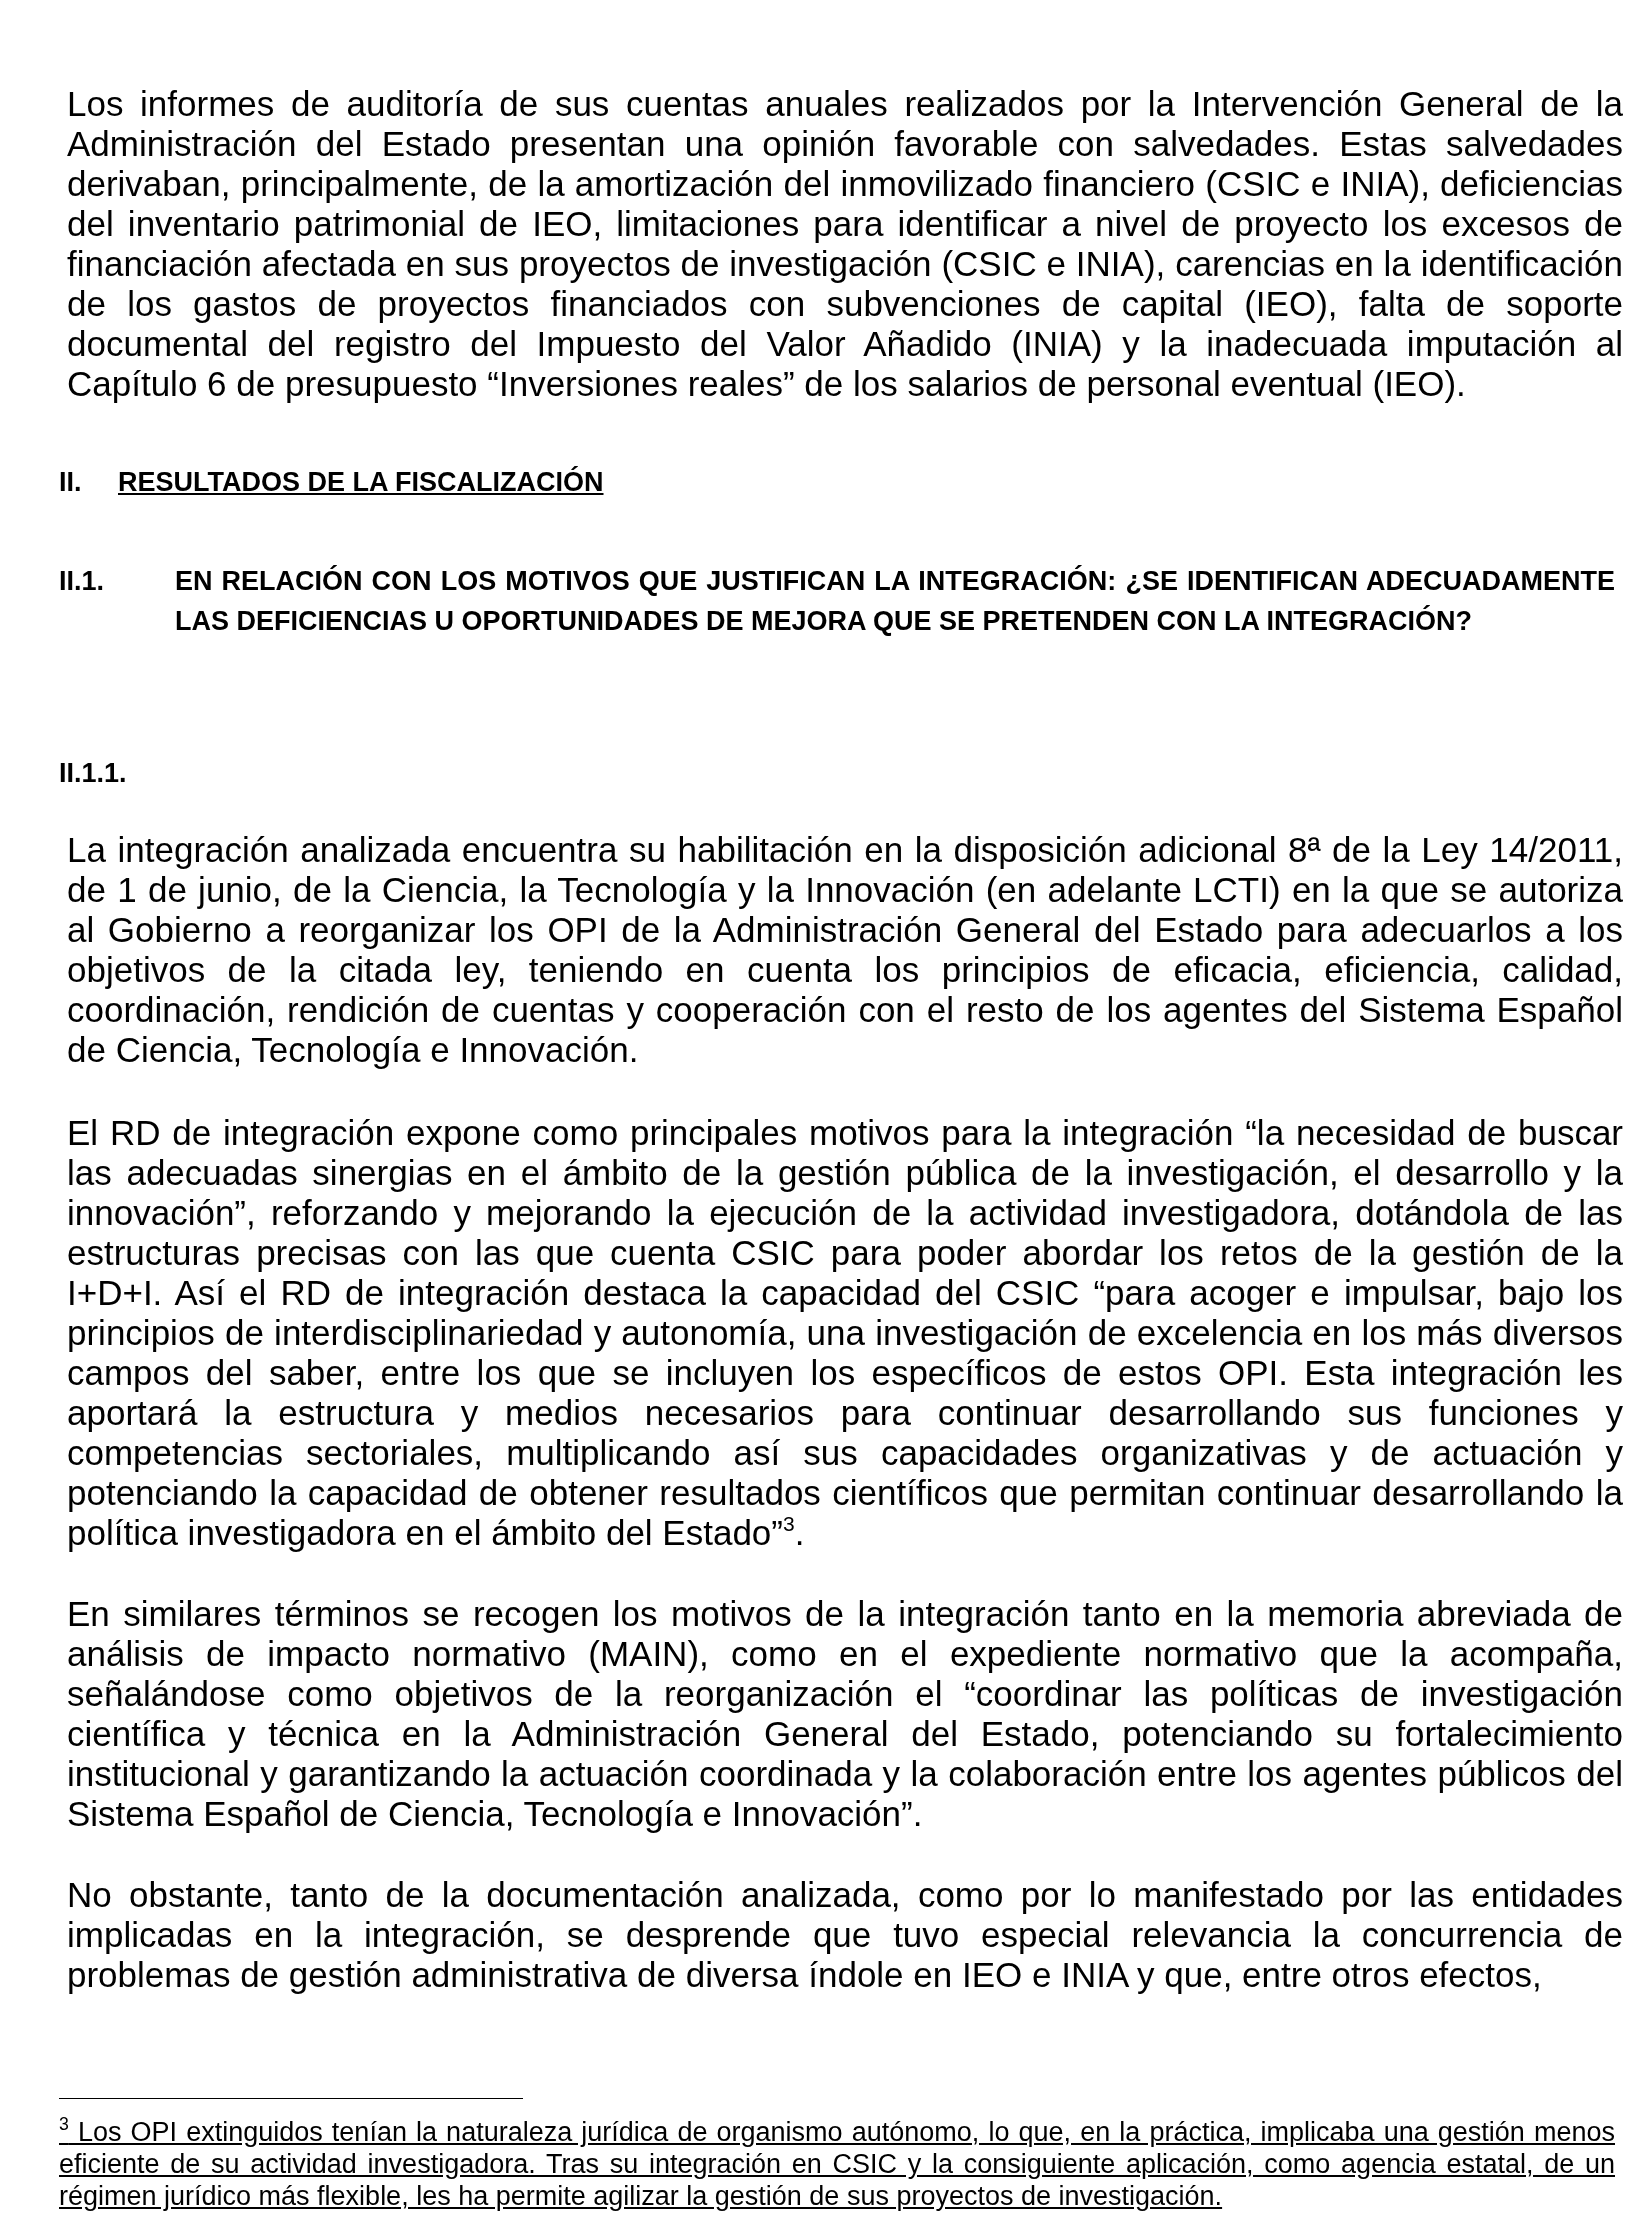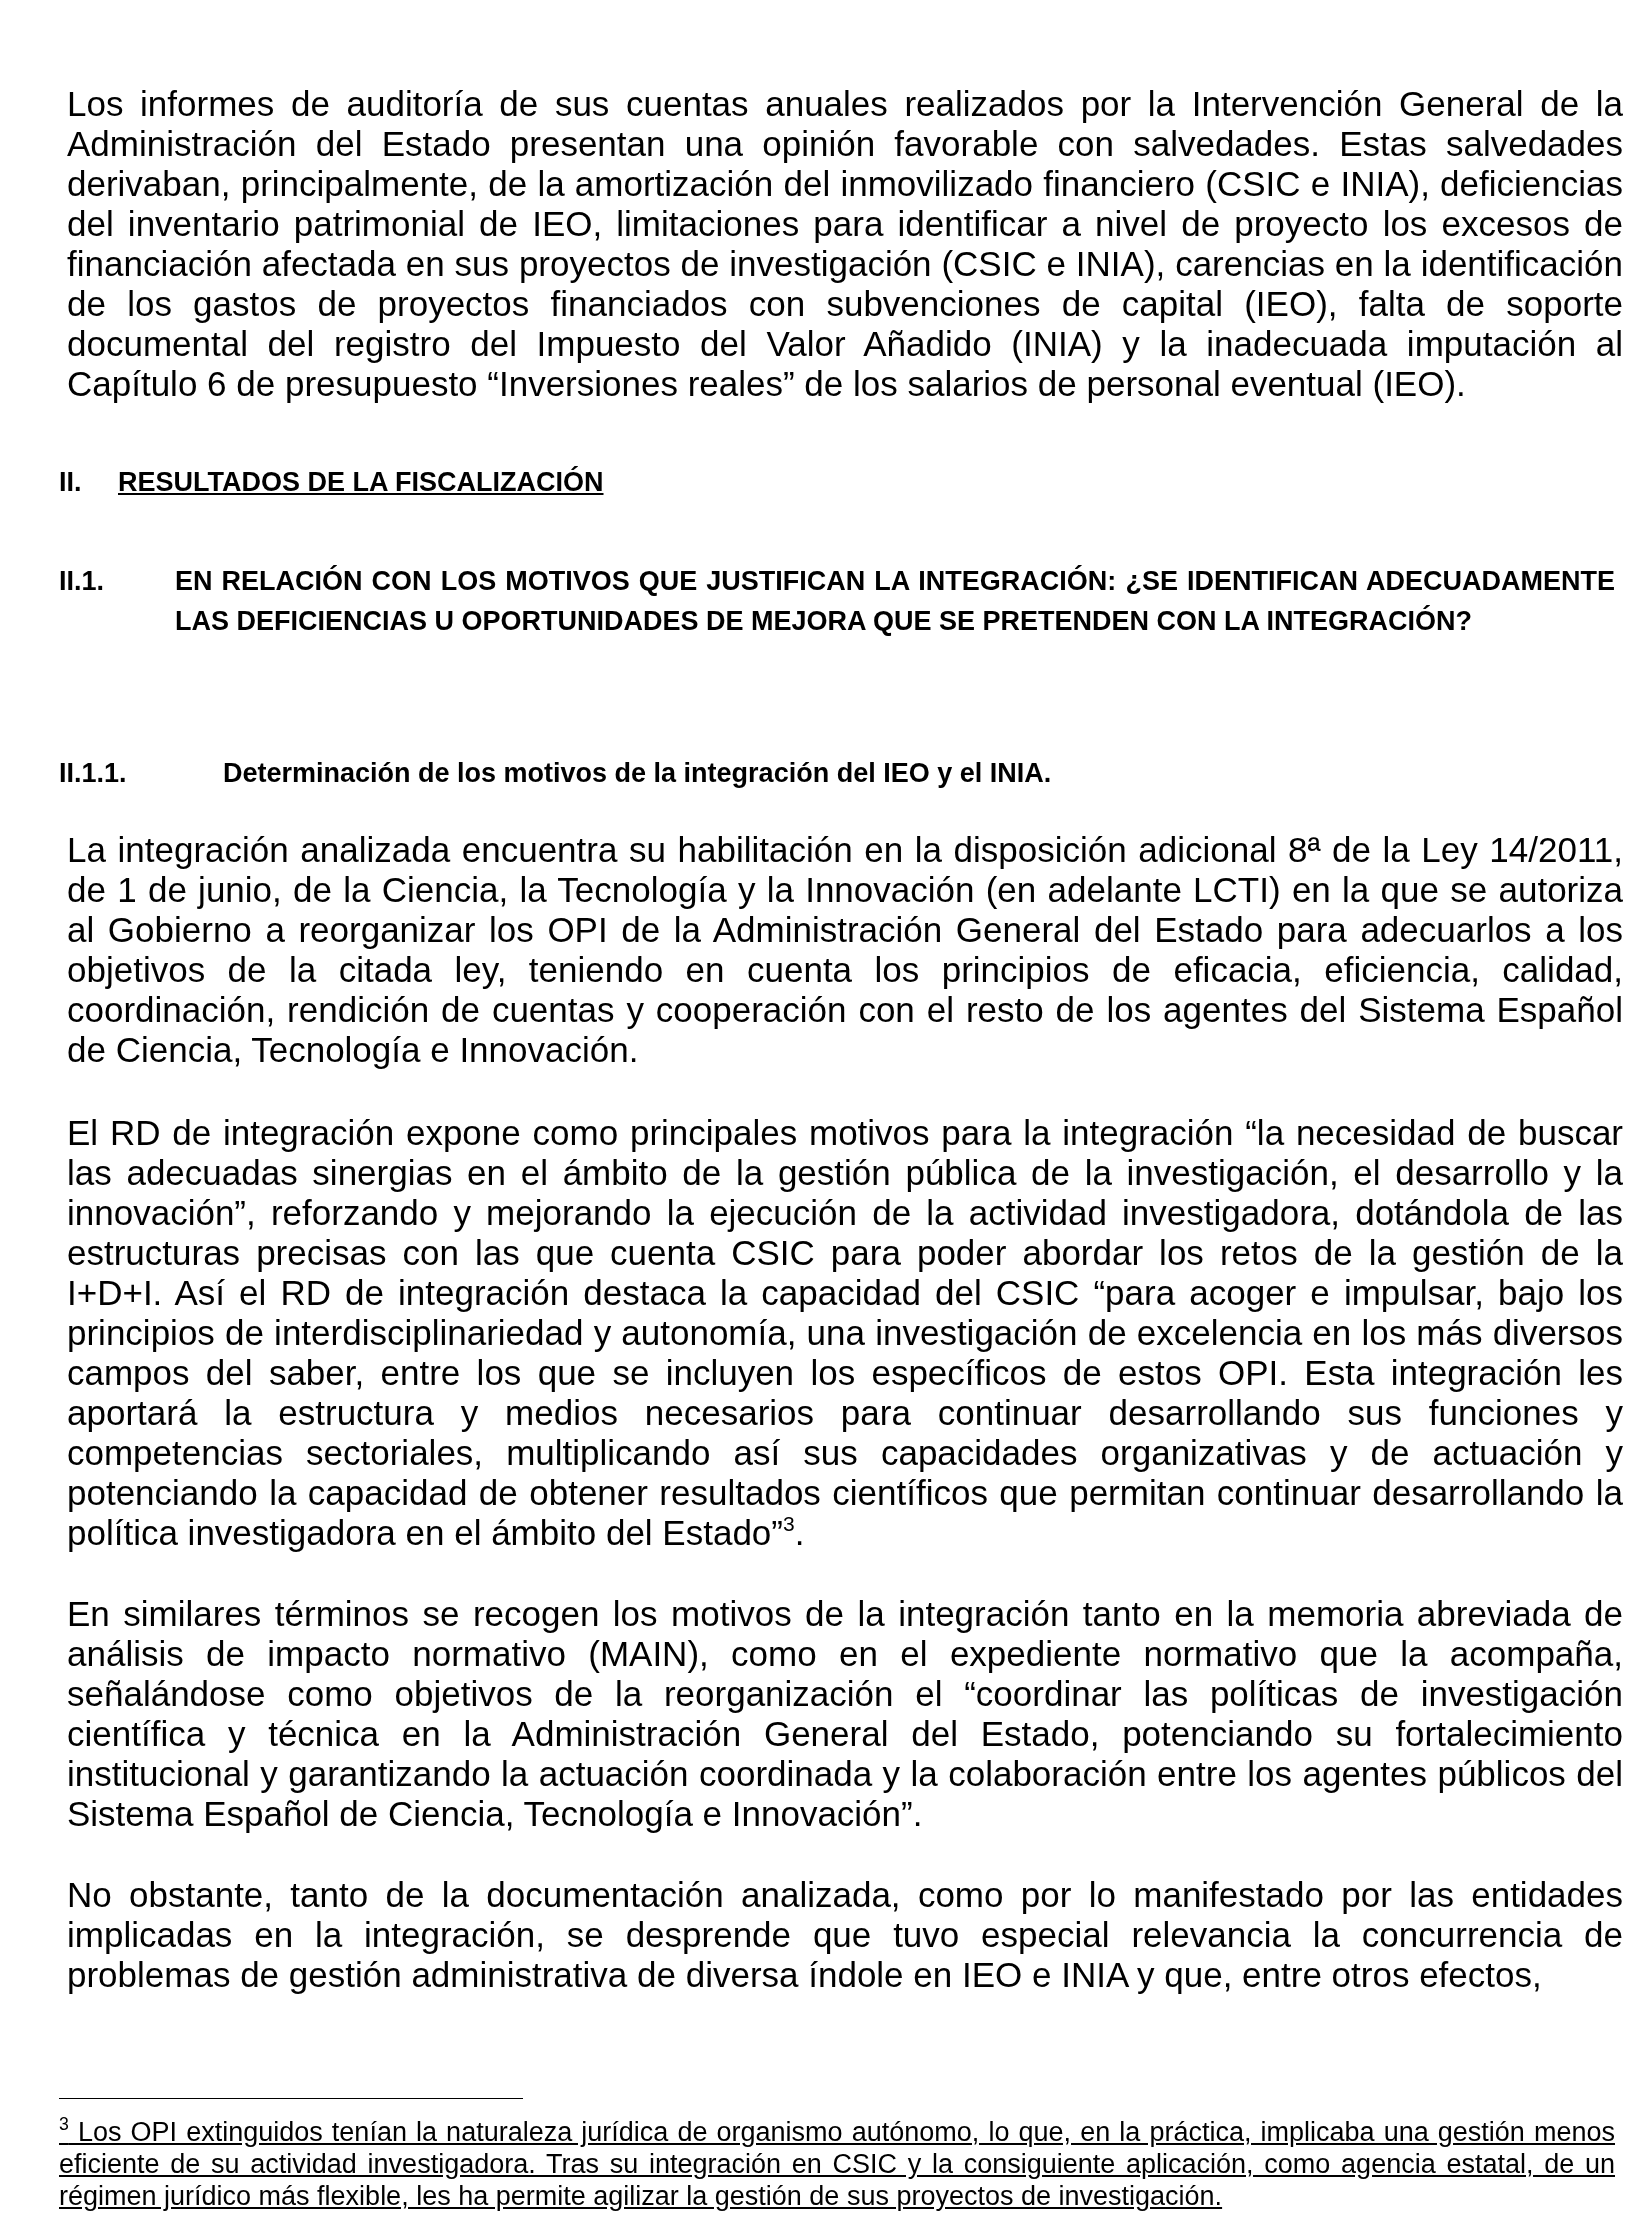--- a/index.html
+++ b/index.html
@@ -96,21 +96,20 @@
     <span class="h-text" style="left:59px;text-decoration:underline;">RESULTADOS DE LA FISCALIZACIÓN</span>
   </div>
 
   <div class="heading" style="top:561px; height:120px;">
     <span class="h-num">II.1.</span>
     <span class="h-text" style="left:116px;">EN RELACIÓN CON LOS MOTIVOS QUE JUSTIFICAN LA INTEGRACIÓN: ¿SE IDENTIFICAN ADECUADAMENTE LAS DEFICIENCIAS U OPORTUNIDADES DE MEJORA QUE SE PRETENDEN CON LA INTEGRACIÓN?</span>
   </div>
 
   <div class="heading" style="top:741px; height:40px;margin-top:12px;">
     <span class="h-num">II.1.1.</span>
-    <span class="h-text" style="left:164px;">Determinación de los motivos de la integración del IEO y el INIA.</span>
   </div>
 
   <p class="para" style="top:822px;">La integración analizada encuentra su habilitación en la disposición adicional 8ª de la Ley 14/2011, de 1 de junio, de la Ciencia, la Tecnología y la Innovación (en adelante LCTI) en la que se autoriza al Gobierno a reorganizar los OPI de la Administración General del Estado para adecuarlos a los objetivos de la citada ley, teniendo en cuenta los principios de eficacia, eficiencia, calidad, coordinación, rendición de cuentas y cooperación con el resto de los agentes del Sistema Español de Ciencia, Tecnología e Innovación.</p>
 
   <p class="para" style="top:1105px;"><span>El RD de integración expone como principales motivos para la integración “la necesidad de buscar las adecuadas sinergias en el ámbito de la gestión pública de la investigación, el desarrollo y la innovación”, reforzando y mejorando la ejecución de la actividad investigadora, dotándola de las estructuras precisas con las que cuenta CSIC para poder abordar los retos de la gestión de la I+D+I. Así el RD de integración destaca la capacidad del CSIC “para acoger e impulsar, bajo los principios de interdisciplinariedad y autonomía, una investigación de excelencia en los más diversos campos del saber, entre los que se incluyen los específicos de estos OPI. Esta integración les aportará la estructura y medios necesarios para continuar desarrollando sus funciones y competencias sectoriales, multiplicando así sus capacidades organizativas y de actuación y potenciando la capacidad de obtener resultados científicos que permitan continuar desarrollando la política investigadora en el ámbito del Estado”</span><sup class="fnref">3</sup><span>.</span></p>
 
   <p class="para" style="top:1586px;">En similares términos se recogen los motivos de la integración tanto en la memoria abreviada de análisis de impacto normativo (MAIN), como en el expediente normativo que la acompaña, señalándose como objetivos de la reorganización el “coordinar las políticas de investigación científica y técnica en la Administración General del Estado, potenciando su fortalecimiento institucional y garantizando la actuación coordinada y la colaboración entre los agentes públicos del Sistema Español de Ciencia, Tecnología e Innovación”.</p>
 
   <p class="para" style="top:1867px;">No obstante, tanto de la documentación analizada, como por lo manifestado por las entidades implicadas en la integración, se desprende que tuvo especial relevancia la concurrencia de problemas de gestión administrativa de diversa índole en IEO e INIA y que, entre otros efectos,</p>
 

